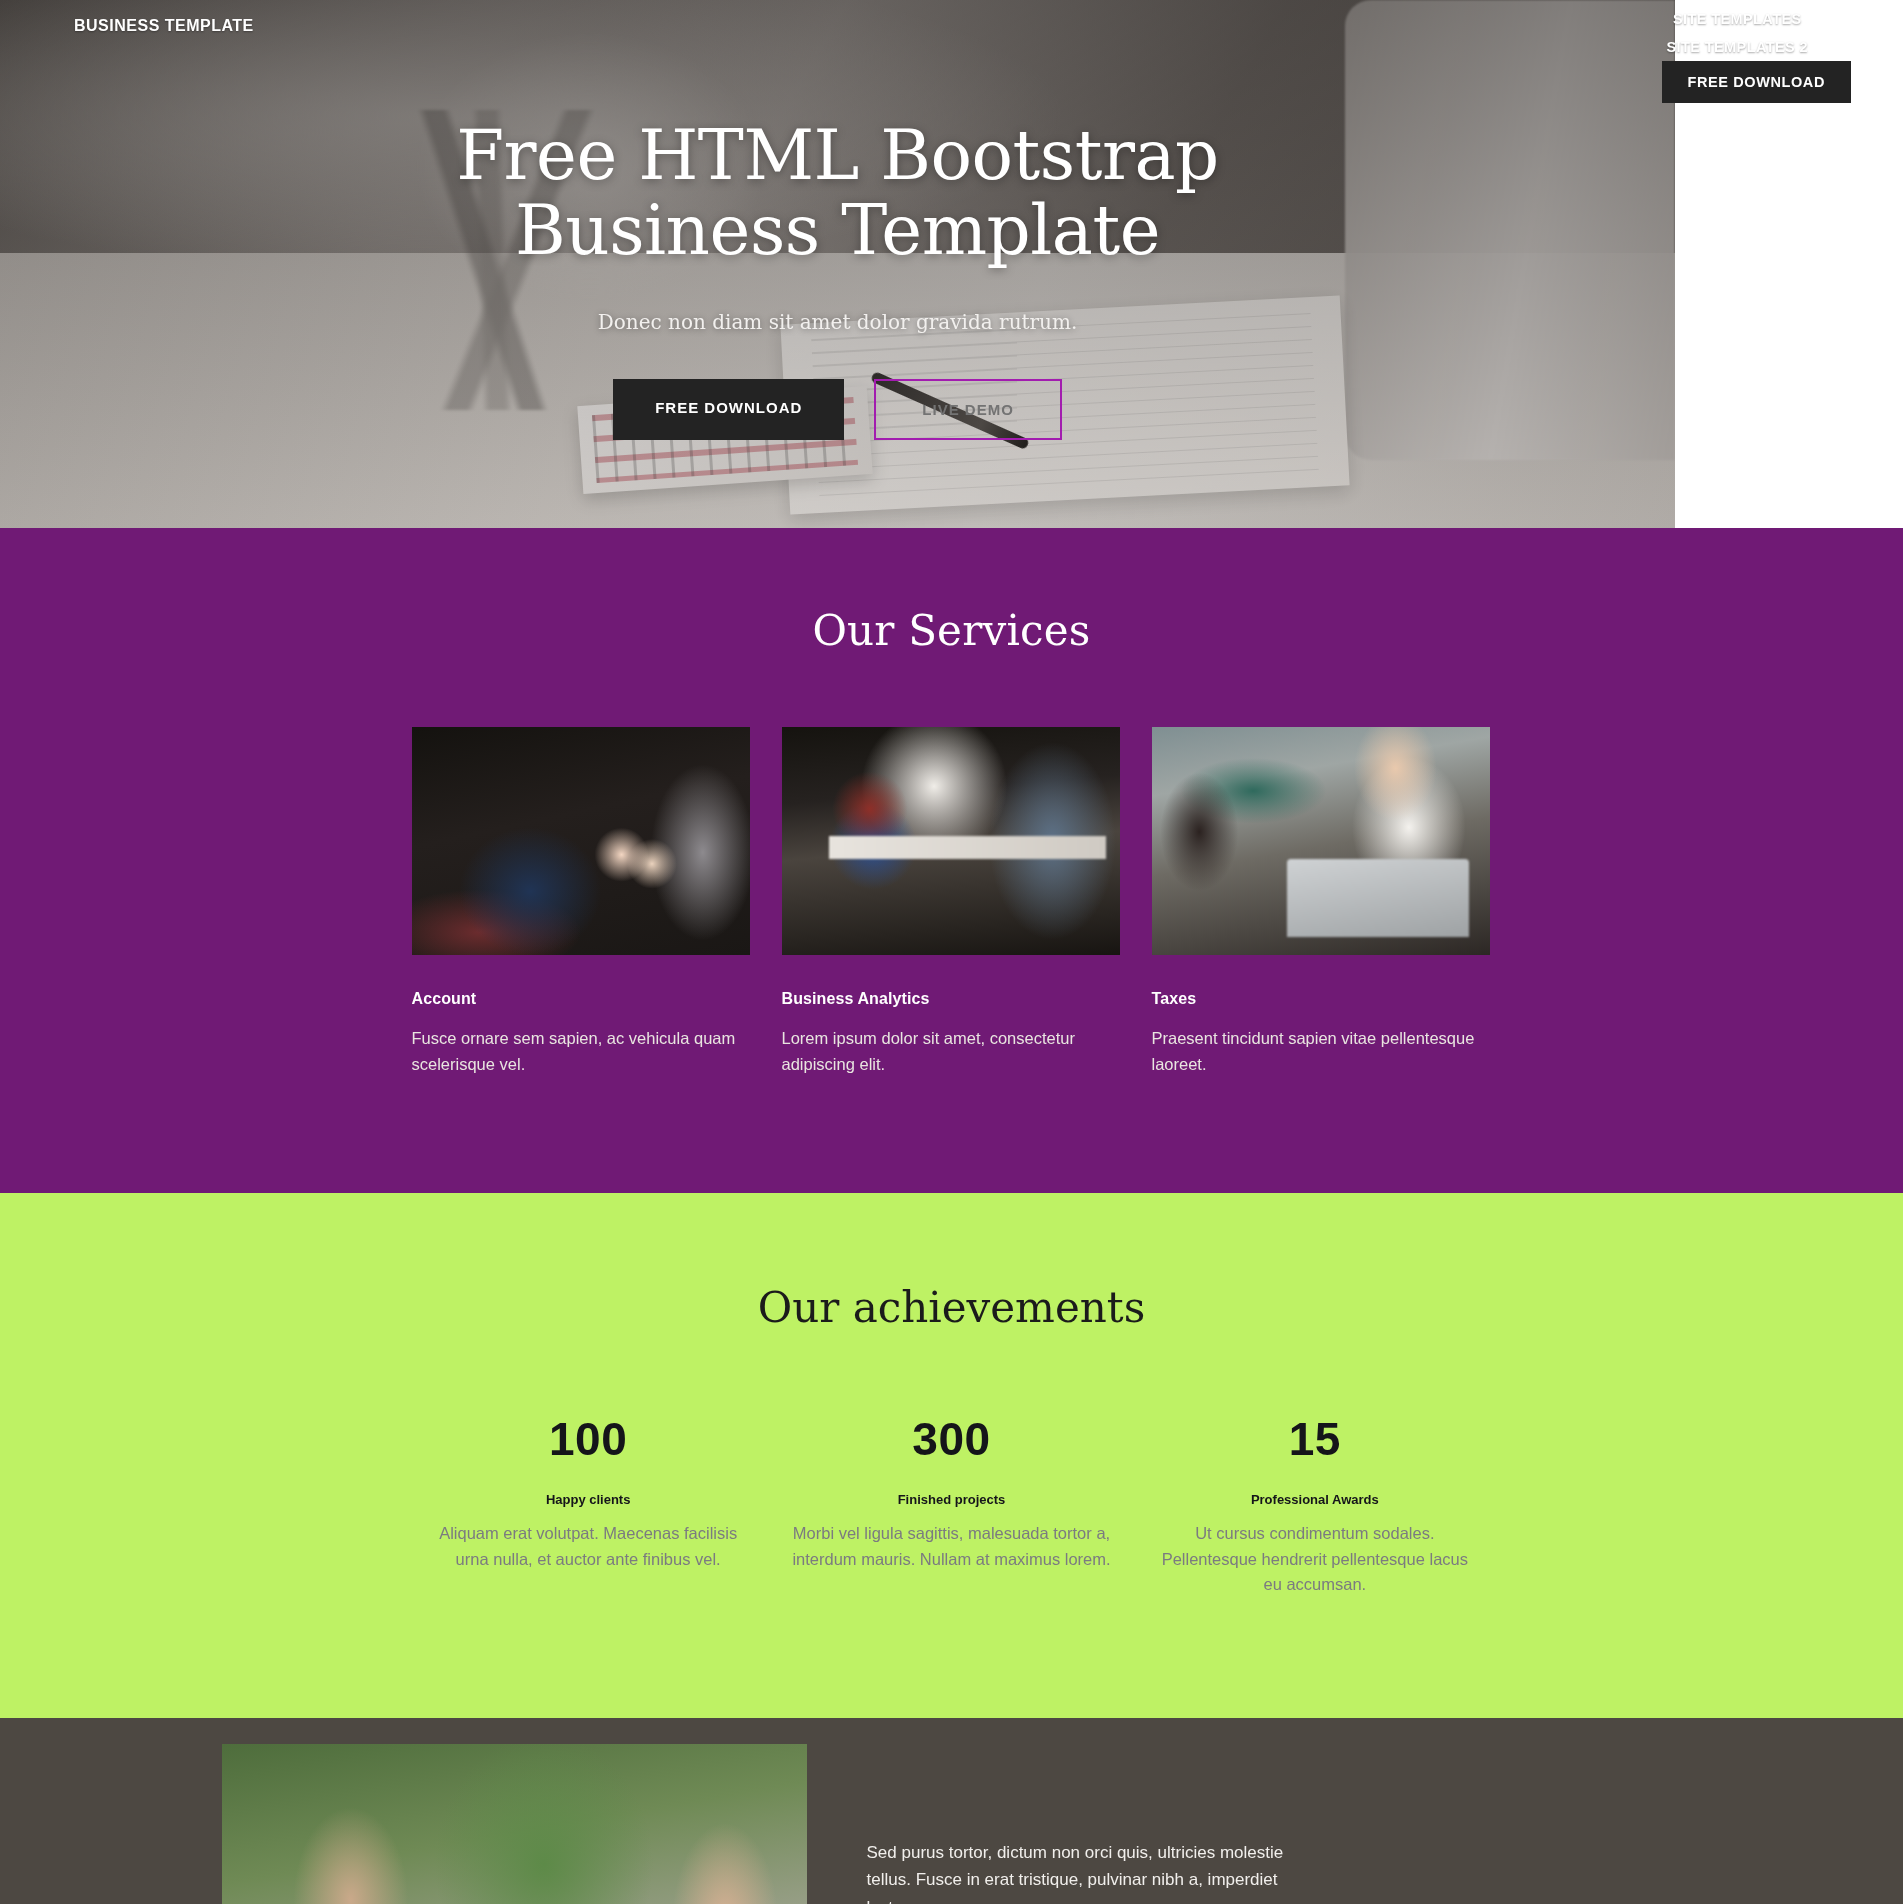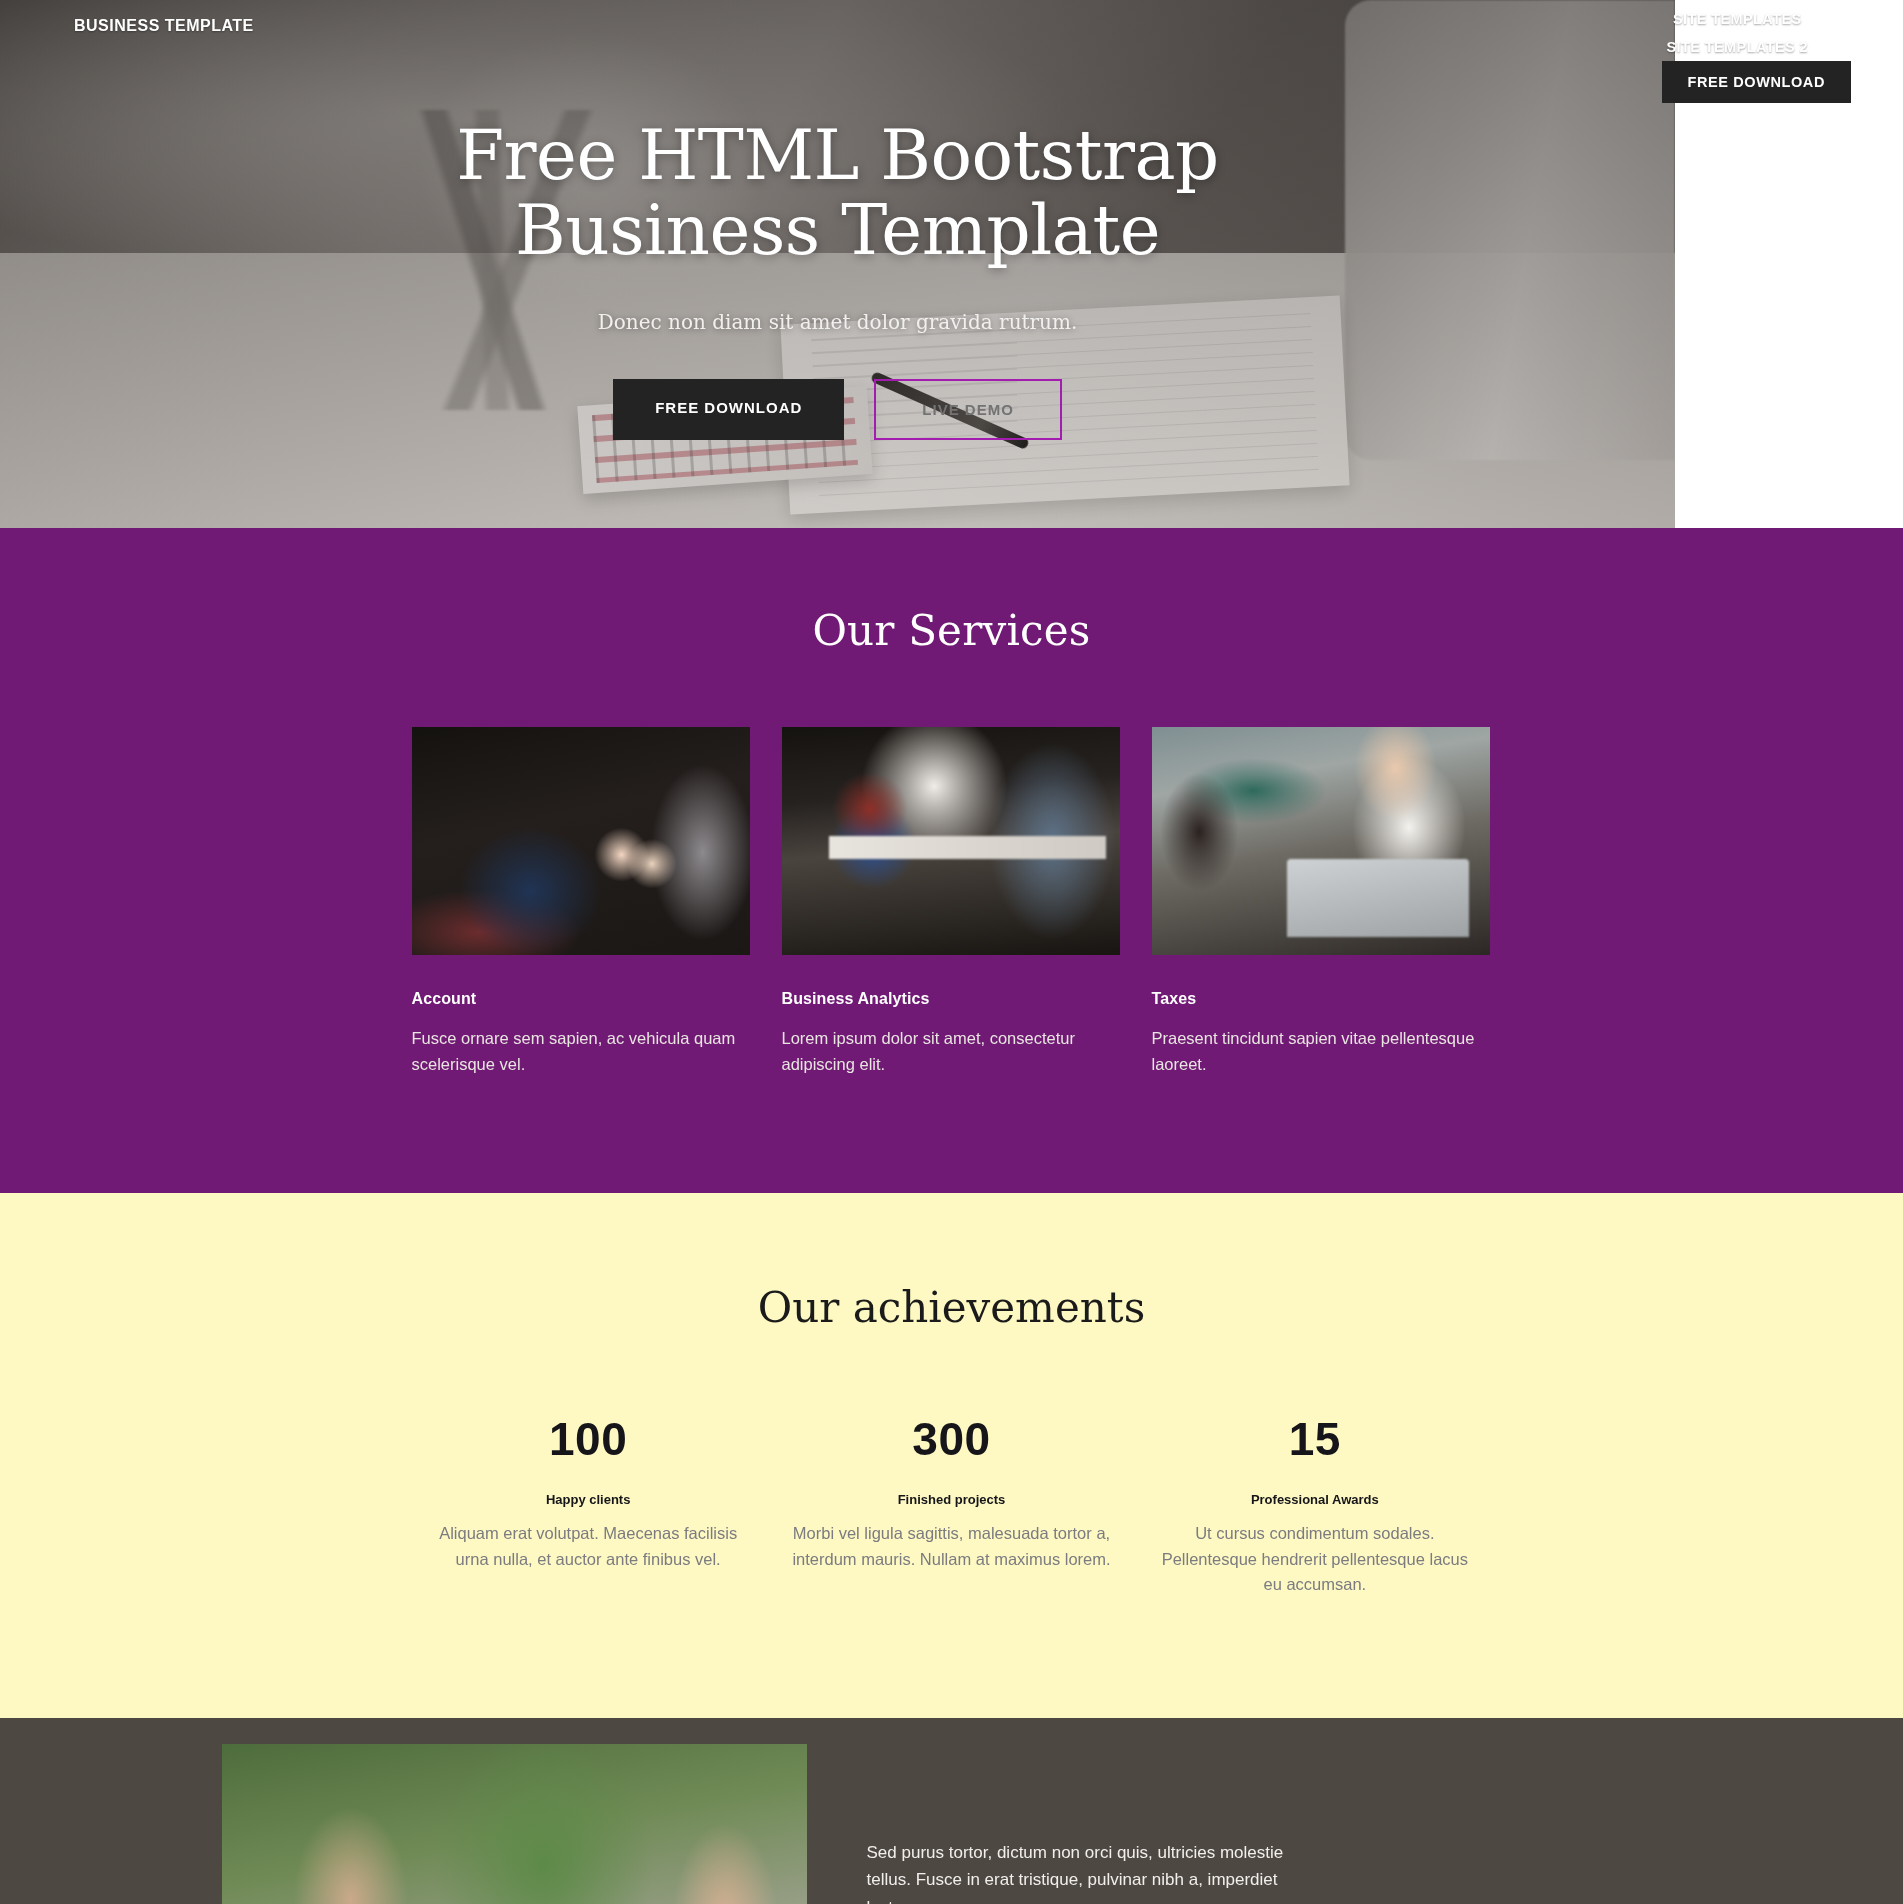--- a/index.html
+++ b/index.html
@@ -195,21 +195,21 @@
   .svc-name{
     color:#ffffff; font-size:16px; font-weight:700; margin-top:35px;
     letter-spacing:.1px;
   }
   .svc-text{
     color:#e9e5e0; font-size:16.5px; line-height:1.58; margin-top:17px;
   }
 
   
   .achievements{
-    background:#fef9c3; width:1903px; padding:90px 0 120px;
+    background:#bef264; width:1903px; padding:90px 0 120px;
   }
   .ach-title{
     font-family:"DejaVu Serif", serif;
     text-align:center; color:#1b1b1b; font-size:42px; font-weight:400;
   }
   .ach-grid{
     width:1090px; margin:84px auto 0; display:flex;
   }
   .ach-card{ flex:1; text-align:center; padding:0 22px; }
   .ach-num{

